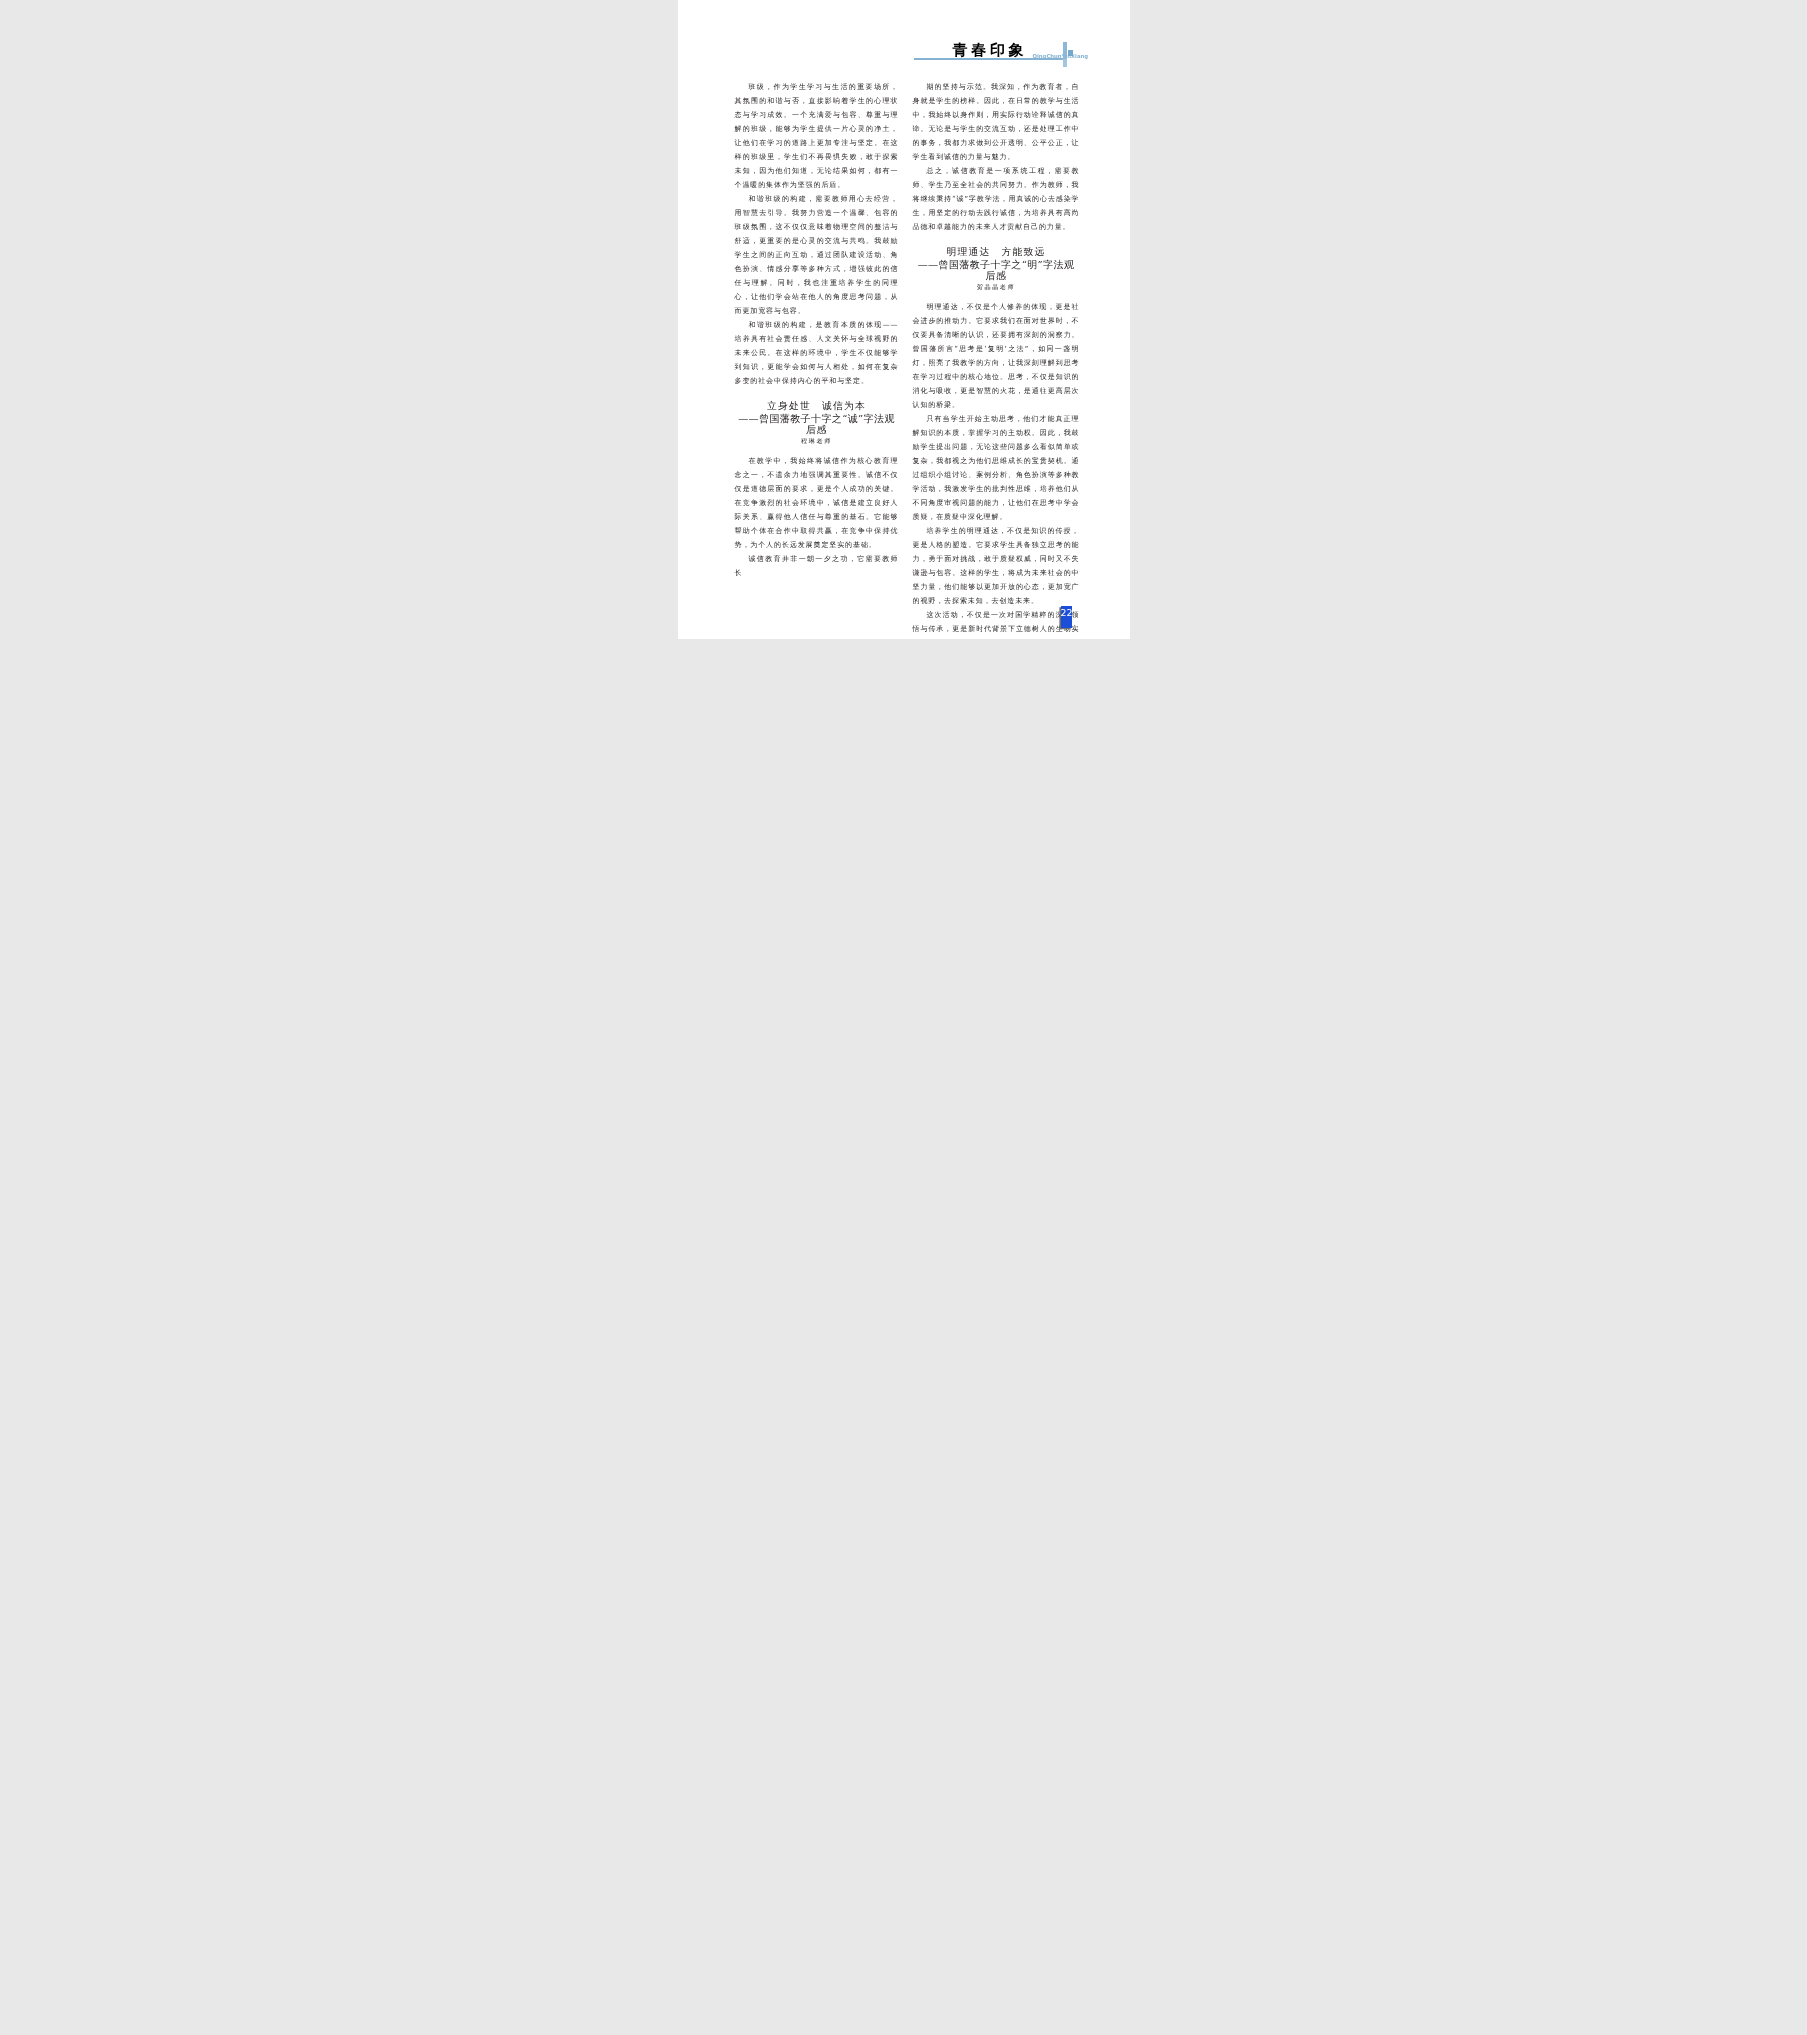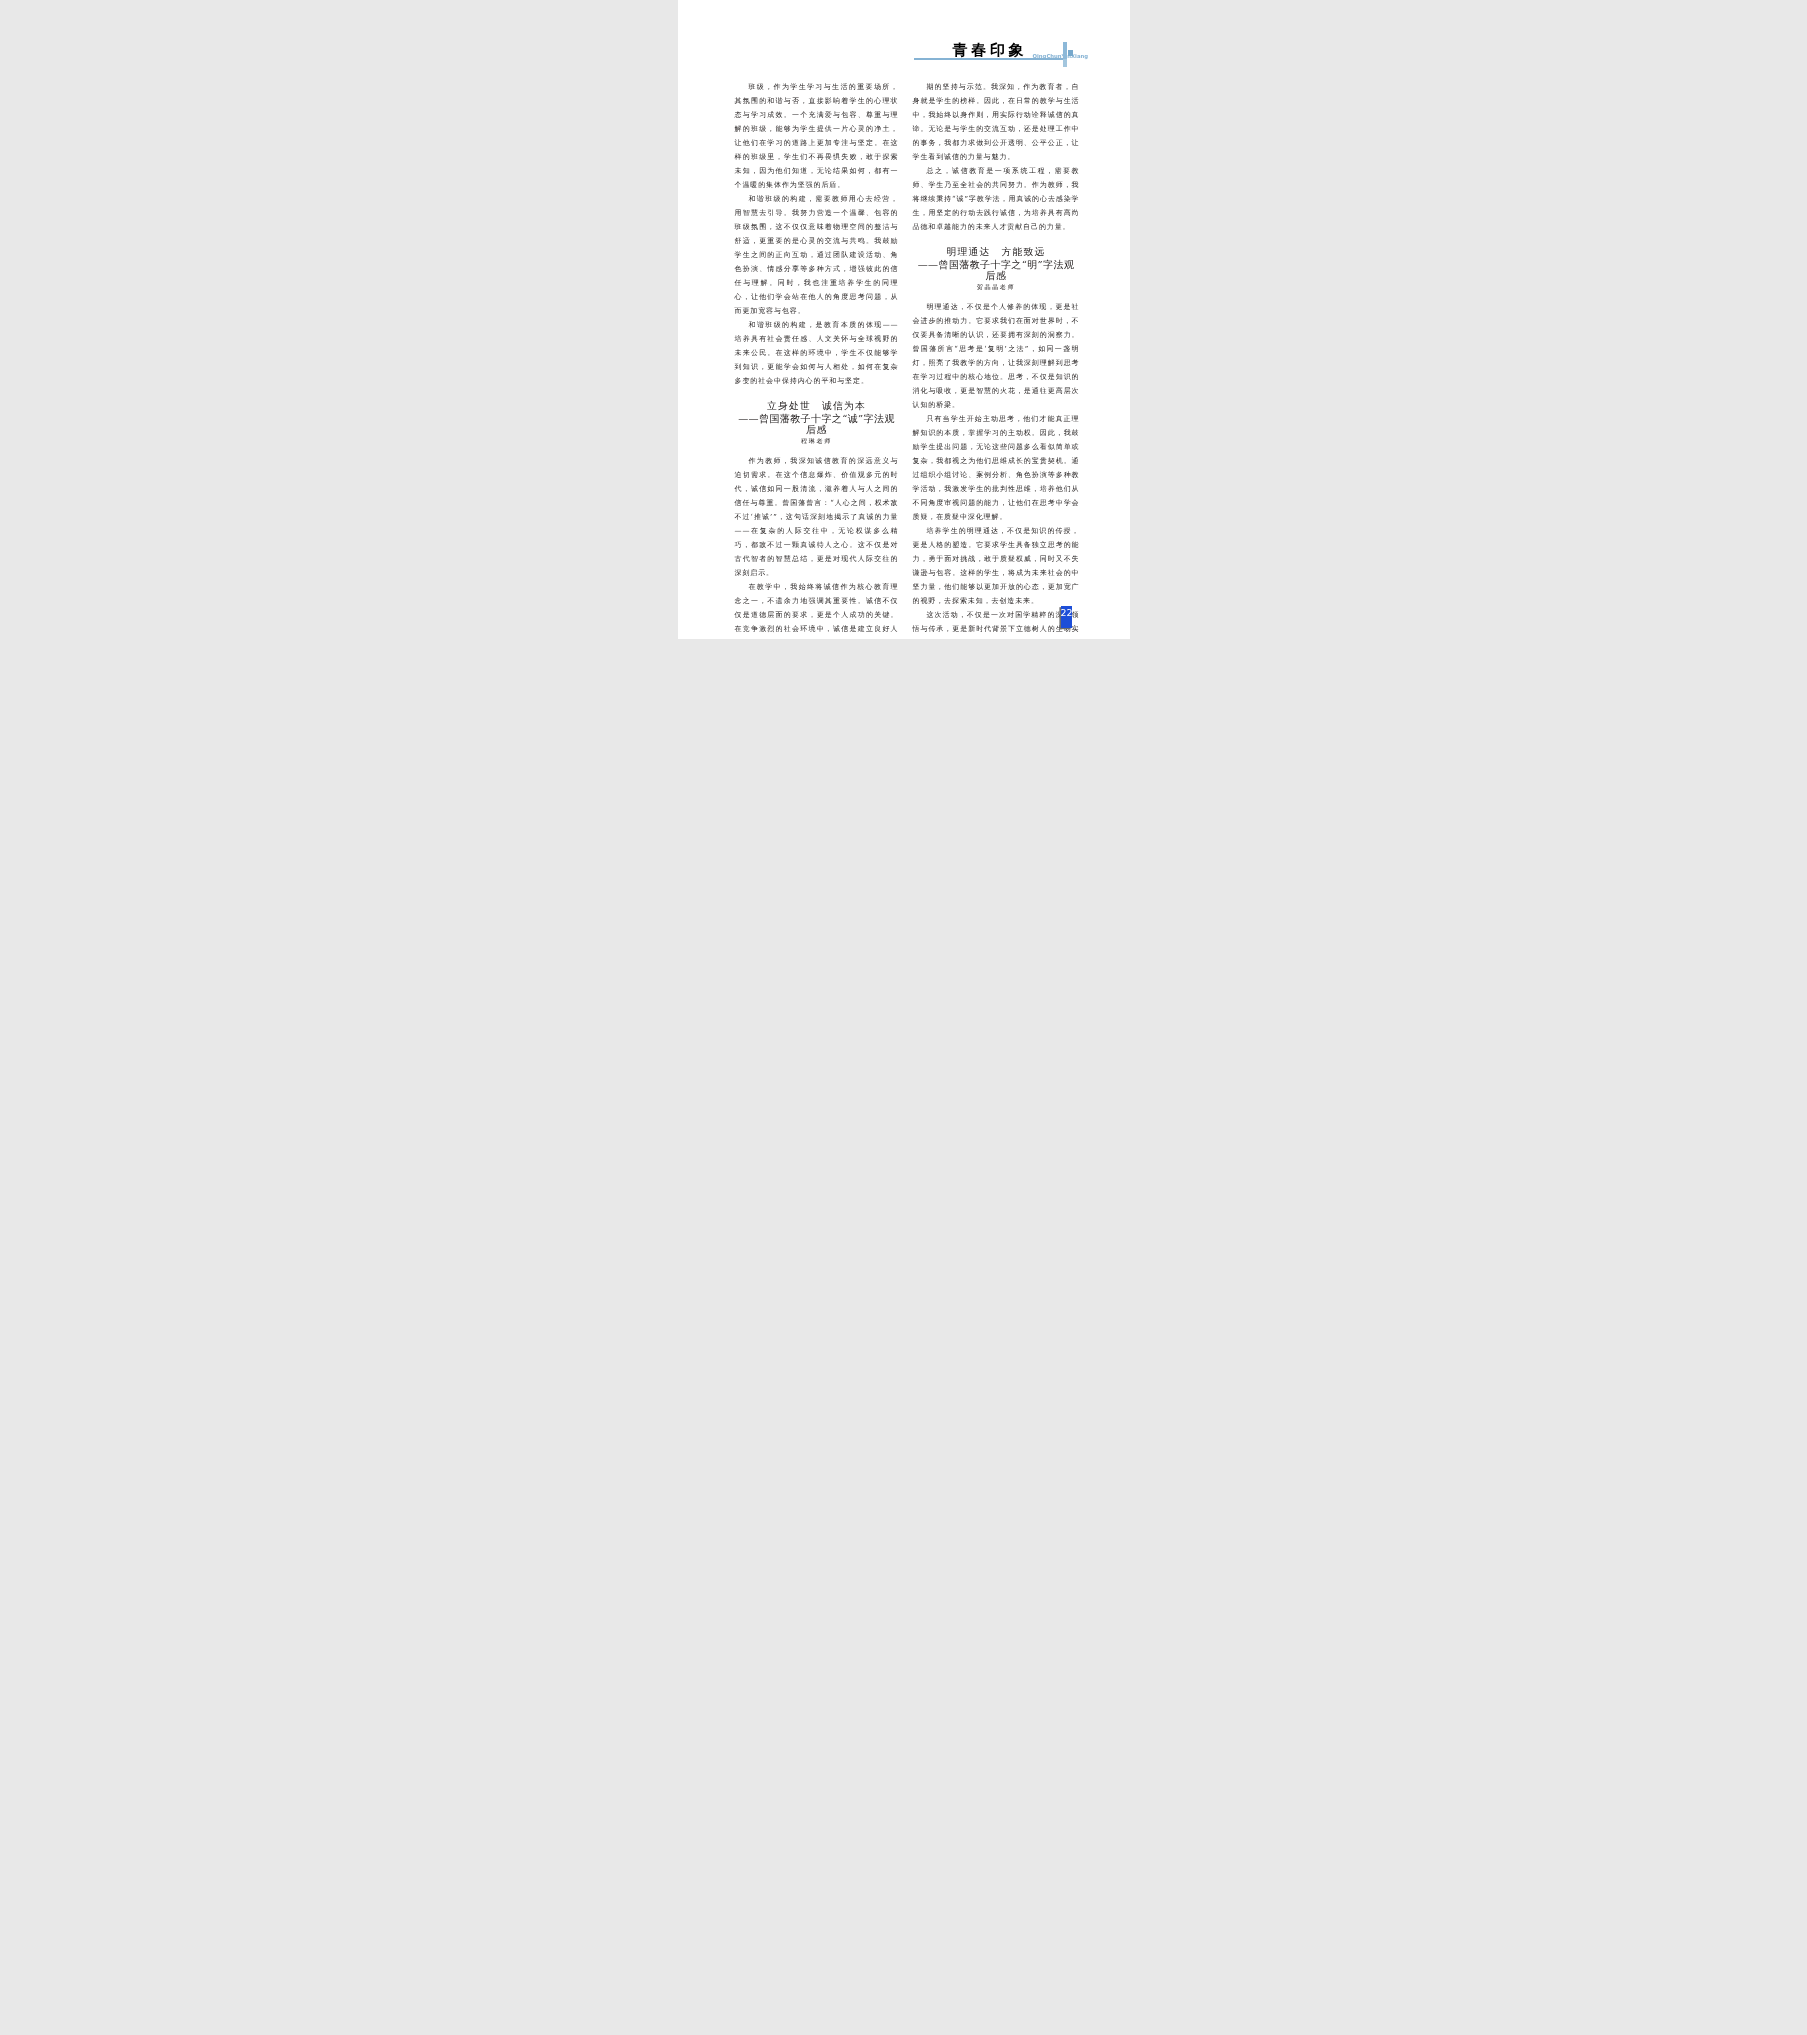--- a/index.html
+++ b/index.html
@@ -117,21 +117,20 @@
     <p class="body">班级，作为学生学习与生活的重要场所，其氛围的和谐与否，直接影响着学生的心理状态与学习成效。一个充满爱与包容、尊重与理解的班级，能够为学生提供一片心灵的净土，让他们在学习的道路上更加专注与坚定。在这样的班级里，学生们不再畏惧失败，敢于探索未知，因为他们知道，无论结果如何，都有一个温暖的集体作为坚强的后盾。</p>
     <p class="body">和谐班级的构建，需要教师用心去经营，用智慧去引导。我努力营造一个温馨、包容的班级氛围，这不仅仅意味着物理空间的整洁与舒适，更重要的是心灵的交流与共鸣。我鼓励学生之间的正向互动，通过团队建设活动、角色扮演、情感分享等多种方式，增强彼此的信任与理解。同时，我也注重培养学生的同理心，让他们学会站在他人的角度思考问题，从而更加宽容与包容。</p>
     <p class="body">和谐班级的构建，是教育本质的体现——培养具有社会责任感、人文关怀与全球视野的未来公民。在这样的环境中，学生不仅能够学到知识，更能学会如何与人相处，如何在复杂多变的社会中保持内心的平和与坚定。</p>
 
     <div class="article-head">
       <p class="article-title">立身处世　诚信为本</p>
       <p class="article-subtitle">——曾国藩教子十字之“诚”字法观后感</p>
       <p class="article-author">程琳老师</p>
     </div>
 
-    <p class="body">作为教师，我深知诚信教育的深远意义与迫切需求。在这个信息爆炸、价值观多元的时代，诚信如同一股清流，滋养着人与人之间的信任与尊重。曾国藩曾言：“人心之间，权术敌不过‘推诚’”，这句话深刻地揭示了真诚的力量——在复杂的人际交往中，无论权谋多么精巧，都敌不过一颗真诚待人之心。这不仅是对古代智者的智慧总结，更是对现代人际交往的深刻启示。</p>
     <p class="body">在教学中，我始终将诚信作为核心教育理念之一，不遗余力地强调其重要性。诚信不仅仅是道德层面的要求，更是个人成功的关键。在竞争激烈的社会环境中，诚信是建立良好人际关系、赢得他人信任与尊重的基石。它能够帮助个体在合作中取得共赢，在竞争中保持优势，为个人的长远发展奠定坚实的基础。</p>
     <p class="body">诚信教育并非一朝一夕之功，它需要教师长</p>
   </div>
 
   <div class="col col-right">
     <p class="body">期的坚持与示范。我深知，作为教育者，自身就是学生的榜样。因此，在日常的教学与生活中，我始终以身作则，用实际行动诠释诚信的真谛。无论是与学生的交流互动，还是处理工作中的事务，我都力求做到公开透明、公平公正，让学生看到诚信的力量与魅力。</p>
     <p class="body">总之，诚信教育是一项系统工程，需要教师、学生乃至全社会的共同努力。作为教师，我将继续秉持“诚”字教学法，用真诚的心去感染学生，用坚定的行动去践行诚信，为培养具有高尚品德和卓越能力的未来人才贡献自己的力量。</p>
 
     <div class="article-head">
       <p class="article-title">明理通达　方能致远</p>

